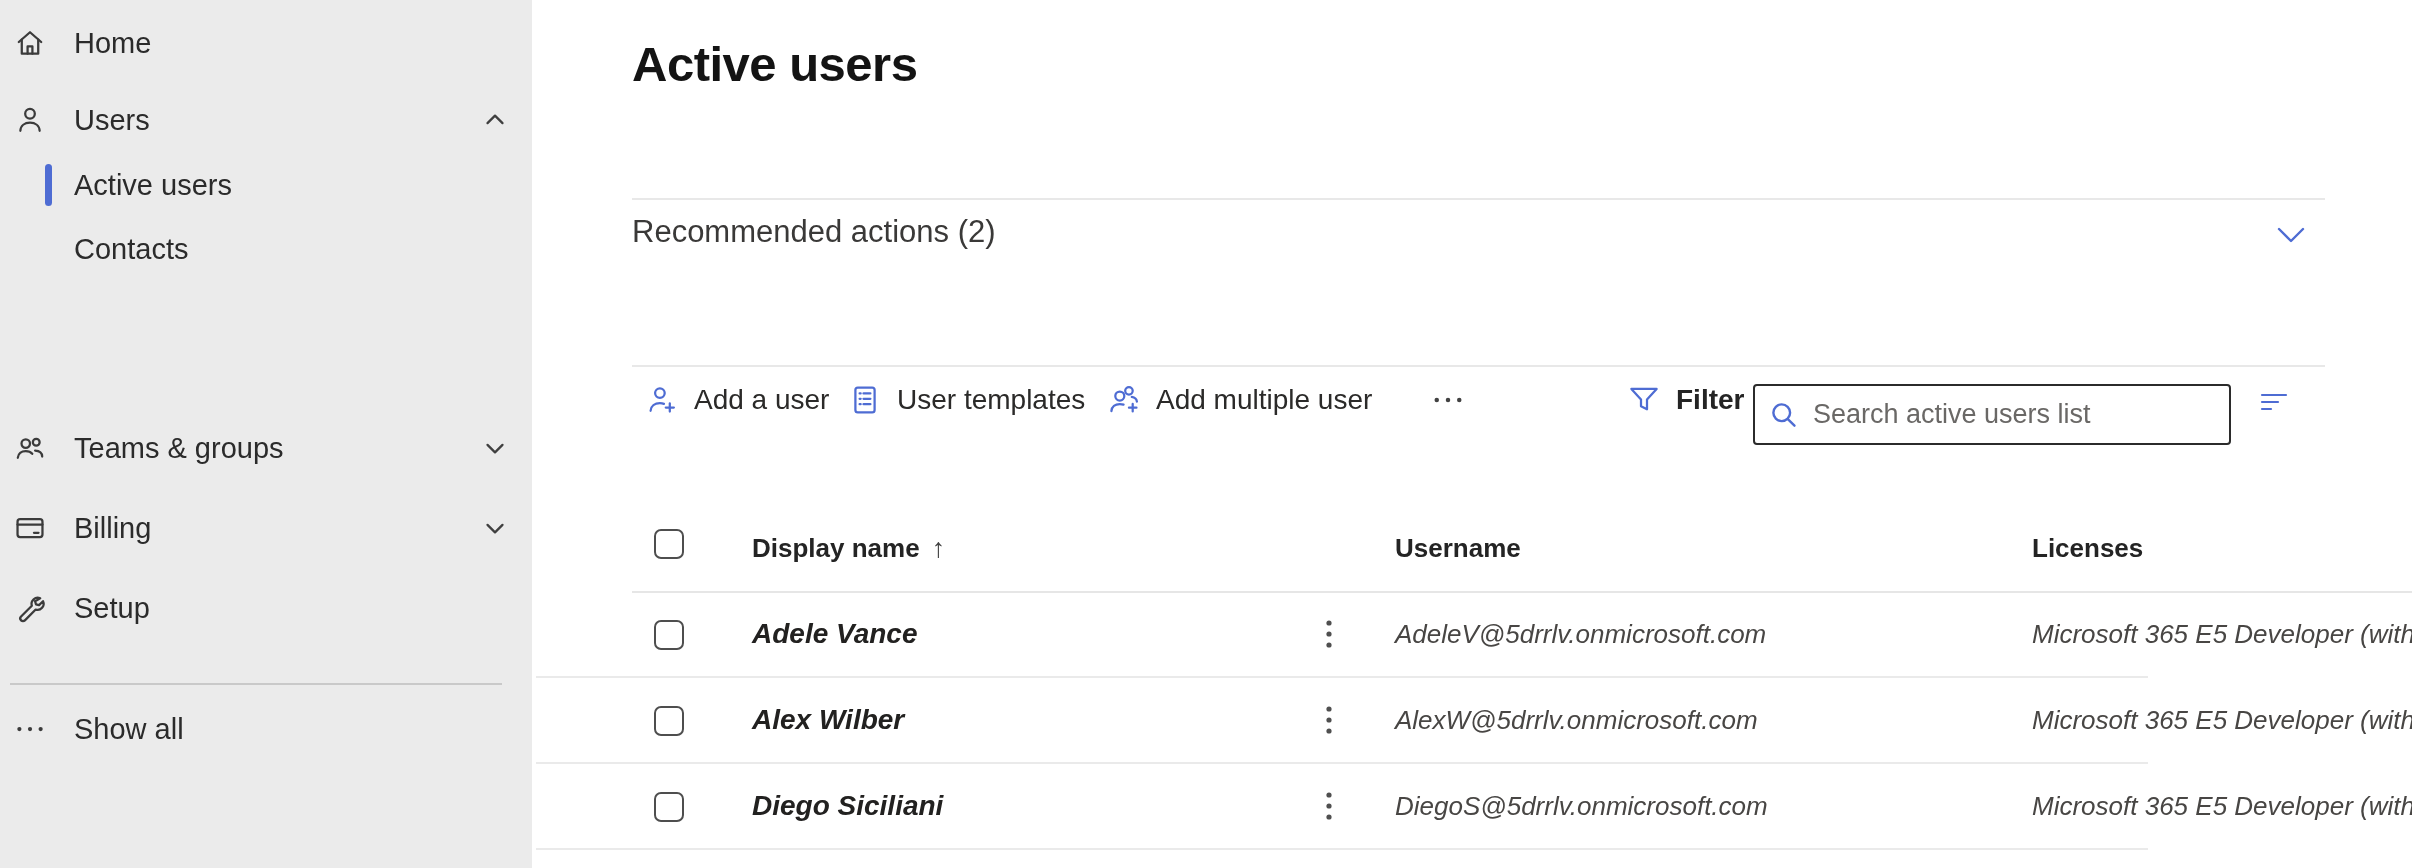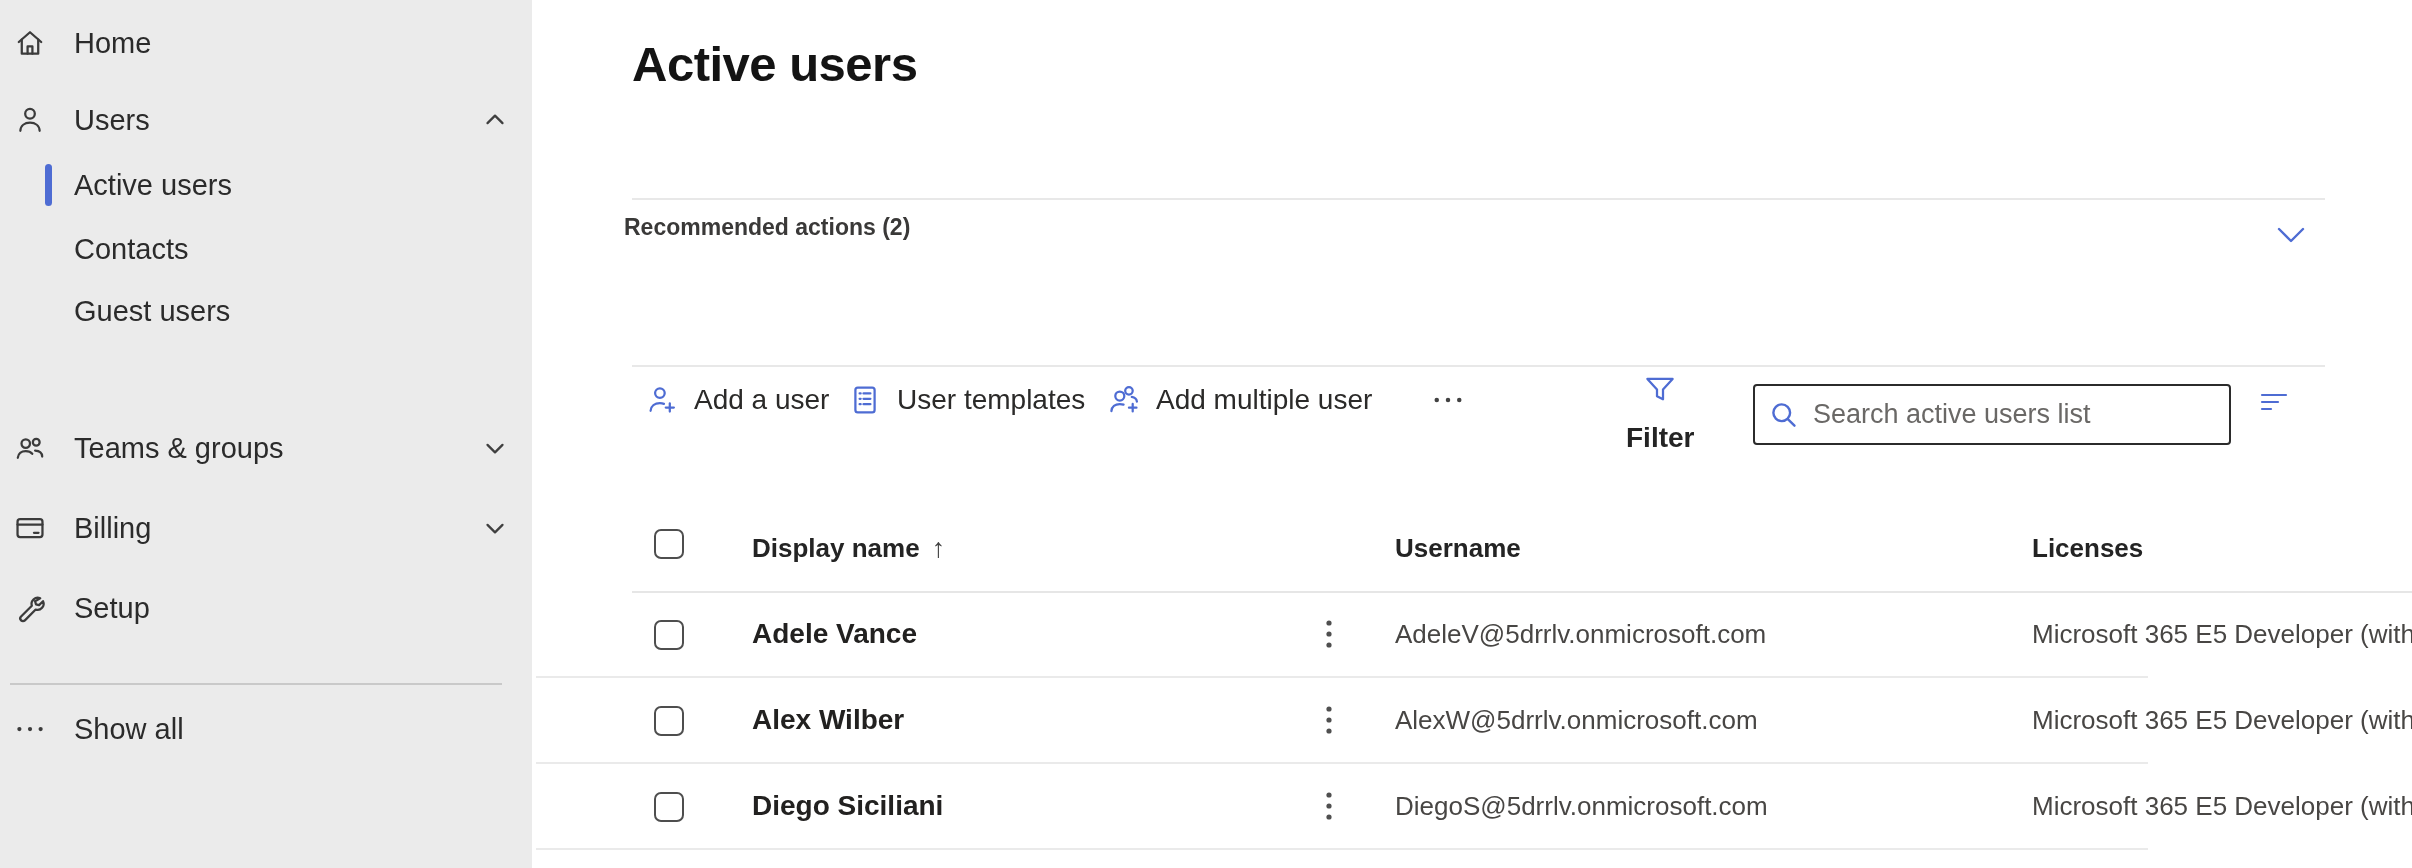--- a/index.html
+++ b/index.html
@@ -17,21 +17,21 @@
   .nav-chevron{position:absolute;right:26px;top:50%;transform:translateY(-50%);width:30px;height:30px;}
   .nav-chevron svg{width:30px;height:30px;stroke:#3f3f3f;fill:none;stroke-width:1.8;stroke-linecap:round;stroke-linejoin:round;}
   .sel-bar{position:absolute;left:45px;top:7px;width:7px;height:42px;border-radius:4px;background:var(--accent);}
   .side-divider{position:absolute;left:10px;top:683px;width:492px;height:2px;background:#c9c9c9;}
   
   .main{position:absolute;left:536px;top:0;width:1876px;height:868px;background:#fff;}
   .page-title{position:absolute;left:96px;top:36px;margin:0;font-size:49px;font-weight:700;color:#141414;letter-spacing:-0.5px;}
   .divider{position:absolute;height:2px;background:#e8e8e8;}
   .d1{left:96px;top:198px;width:1693px;}
   .d2{left:96px;top:365px;width:1693px;}
-  .rec-label{position:absolute;left:88px;top:214px;font-size:23px;font-weight:700;color:#3a3938;cursor:pointer;}
+  .rec-label{position:absolute;left:96px;top:214px;font-size:31px;font-weight:400;color:#3a3938;cursor:pointer;}
   .rec-chevron{position:absolute;left:1732px;top:212px;width:46px;height:46px;cursor:pointer;}
   .rec-chevron svg{width:46px;height:46px;stroke:var(--accent);fill:none;stroke-width:2.4;stroke-linecap:round;stroke-linejoin:round;}
   
   .tb-btn{position:absolute;top:372px;height:56px;display:flex;align-items:center;gap:14px;font-size:28px;color:#2b2a29;cursor:pointer;white-space:nowrap;}
   .tb-icon svg{width:36px;height:36px;stroke:var(--accent);fill:none;stroke-width:1.5;stroke-linecap:round;stroke-linejoin:round;display:block;}
   .dark-icon svg{stroke:#424242;}
   .filter-label{font-weight:600;color:#242424;}
   .searchbox{position:absolute;left:1217px;top:384px;width:478px;height:61px;border:2.5px solid #2b2b2b;border-radius:4px;background:#fff;display:flex;align-items:center;padding:0 12px;gap:10px;}
   .searchbox svg{width:34px;height:34px;stroke:var(--accent);fill:none;stroke-width:1.7;stroke-linecap:round;flex:0 0 auto;}
   .searchbox input{border:none;outline:none;font-family:"Liberation Sans",sans-serif;font-size:27px;color:#333;width:100%;background:transparent;}
@@ -41,21 +41,21 @@
   
   .checkbox{display:block;width:30px;height:30px;border:2.5px solid #4e4e4e;border-radius:7px;background:#fff;cursor:pointer;}
   .thead{position:absolute;left:0;top:505px;width:1876px;height:86px;padding-left:39px;}
   .thead .checkbox{position:absolute;left:118px;top:24px;}
   .th{position:absolute;top:50%;transform:translateY(-50%);font-size:26px;font-weight:600;color:#242424;white-space:nowrap;}
   .th-name{left:216px;}
   .th-user{left:859px;}
   .th-lic{left:1496px;}
   .sort-arrow{font-weight:400;color:#424242;margin-left:12px;font-size:27px;}
   .hdiv{position:absolute;left:96px;top:591px;width:1780px;height:2px;background:#e6e6e6;}
-  .trow{position:absolute;left:0;width:1612px;height:86px;border-bottom:2px solid #eaeaea;}
+  .trow{position:absolute;left:0;width:1612px;height:86px;border-bottom:2px solid #eaeaea;font-style:italic;}
   .r0{top:592px;} .r1{top:678px;} .r2{top:764px;}
   .trow .checkbox{position:absolute;left:118px;top:28px;}
   .cell-name{position:absolute;left:216px;top:50%;transform:translateY(-50%);font-size:28px;font-weight:600;color:#222120;white-space:nowrap;}
   .row-dots{position:absolute;left:776px;top:50%;transform:translateY(-50%);width:34px;height:40px;cursor:pointer;}
   .row-dots svg{width:34px;height:40px;fill:#4f4f4f;}
   .cell-user{position:absolute;left:859px;top:50%;transform:translateY(-50%);font-size:26px;color:#484644;white-space:nowrap;}
   .cell-lic{position:absolute;left:1496px;top:50%;transform:translateY(-50%);font-size:26px;color:#484644;white-space:nowrap;}
 </style>
 </head>
 <body>
@@ -92,23 +92,20 @@
 
     <div class="nav-item" style="top:157px;">
       <span class="sel-bar"></span>
       <span class="nav-label">Active users</span>
     </div>
 
     <div class="nav-item" style="top:221px;">
       <span class="nav-label">Contacts</span>
     </div>
 
-    <div class="nav-item" style="top:283px;">
-      <span class="nav-label">Guest users</span>
-    </div>
 
 
     <div class="nav-item" style="top:420px;">
       <span class="nav-icon">
         <svg viewBox="0 0 24 24">
             <circle cx="9" cy="8.9" r="3"></circle>
             <path d="M3.4 18.9c.2-3 2.5-4.7 5.6-4.7 2 0 3.6.7 4.6 1.9"></path>
             <circle cx="16.4" cy="7.9" r="2.4"></circle>
             <path d="M15.6 13.8c2.8.1 4.9 1.6 5 4.2"></path>
           </svg>
@@ -219,21 +216,21 @@
     <div class="tb-btn" style="left:894px;">
       <span class="tb-icon dark-icon">
         <svg viewBox="0 0 24 24">
             <circle cx="4.5" cy="12" r="1.5" fill="#424242" stroke="none"></circle>
             <circle cx="12" cy="12" r="1.5" fill="#424242" stroke="none"></circle>
             <circle cx="19.5" cy="12" r="1.5" fill="#424242" stroke="none"></circle>
           </svg>
       </span>
     </div>
 
-    <div class="tb-btn" style="left:1090px;flex-direction:column;">
+    <div class="tb-btn" style="left:1090px;">
       <span class="tb-icon">
         <svg viewBox="0 0 24 24">
             <path d="M3.6 4.6h16.8l-6.4 7v6.6l-4-2.1v-4.5z"></path>
           </svg>
       </span>
       <span class="filter-label">Filter</span>
     </div>
 
     <div class="searchbox">
       <svg viewBox="0 0 24 24">

